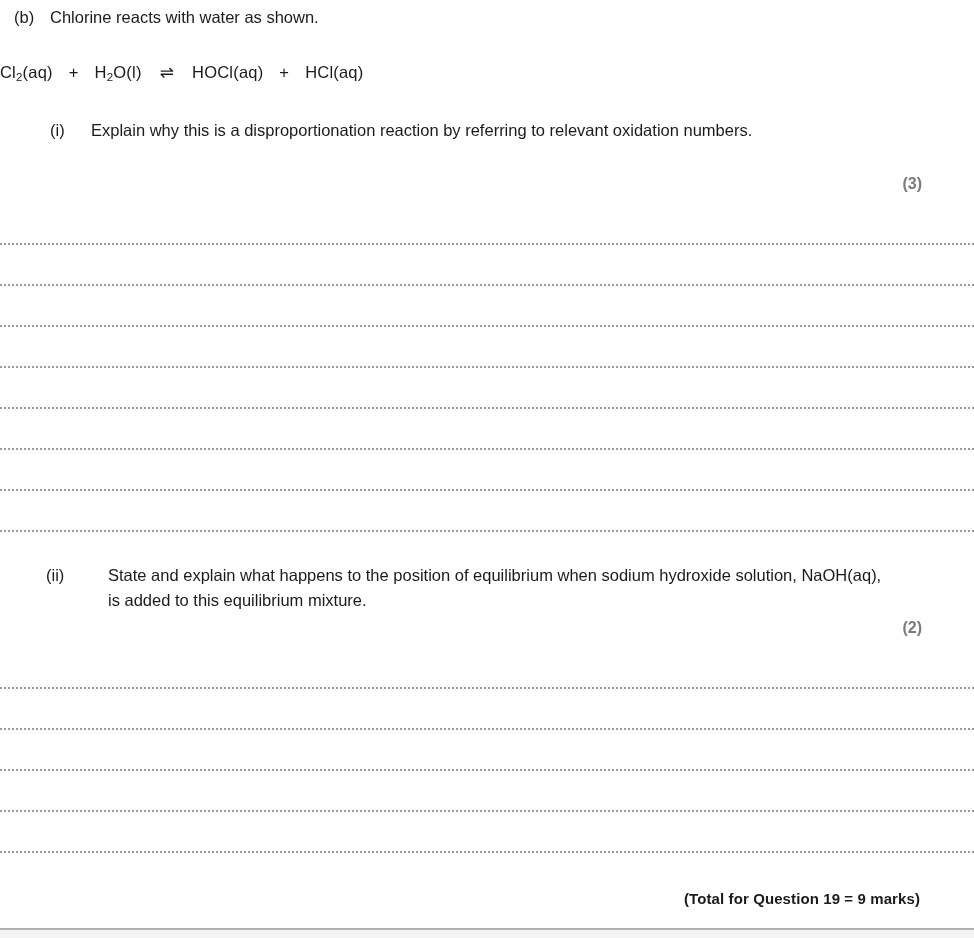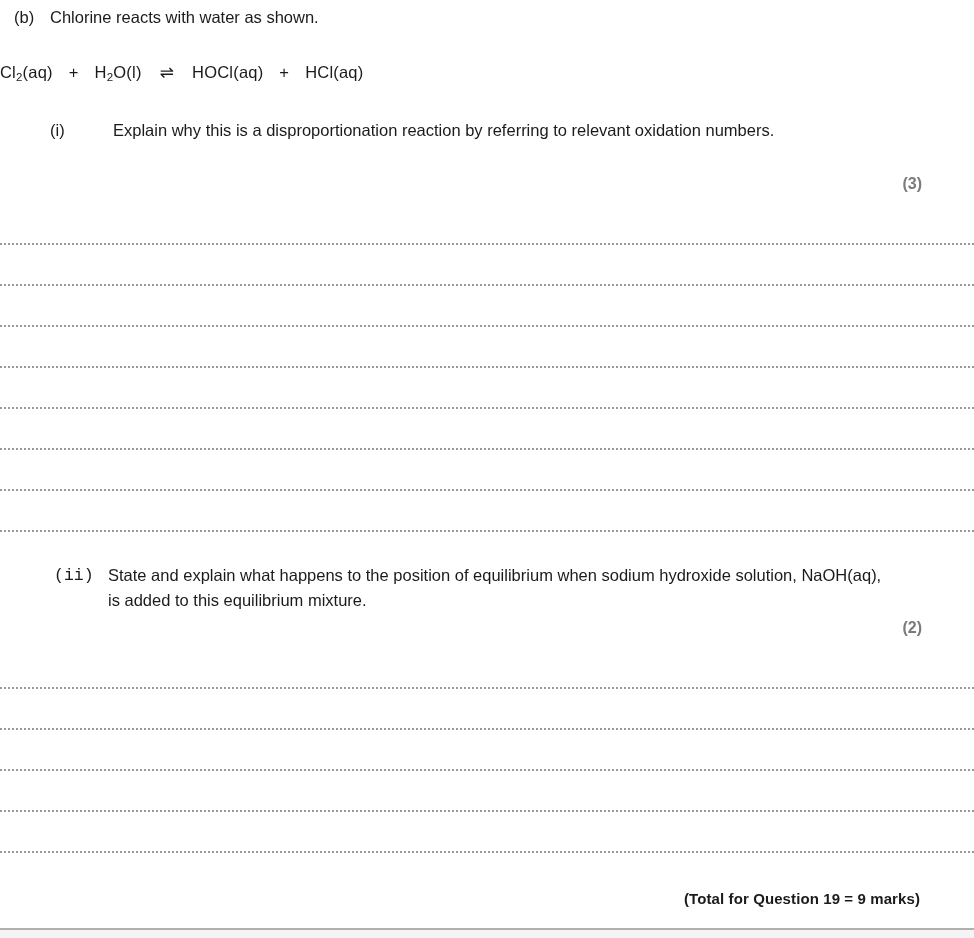--- a/index.html
+++ b/index.html
@@ -66,37 +66,36 @@
     line-height: 1.52;
   }
   .qi .num {
     position: absolute;
     left: 0;
     top: 0;
     width: 40px;
   }
   .qi .body {
     display: block;
-    margin-left: 63px;
+    margin-left: 41px;
   }
 
   .qii {
     position: absolute;
     top: 563px;
     left: 46px;
     width: 840px;
     font-size: 16.5px;
     line-height: 1.52;
   }
   .qii .num {
     position: absolute;
-    left: 8px;
+    left: 0;
     top: 0;
     width: 44px;
-    font-family: Liberation Mono, monospace;
   }
   .qii .body {
     display: block;
     margin-left: 62px;
   }
 
   .marks {
     position: absolute;
     font-weight: bold;
     font-size: 16px;

